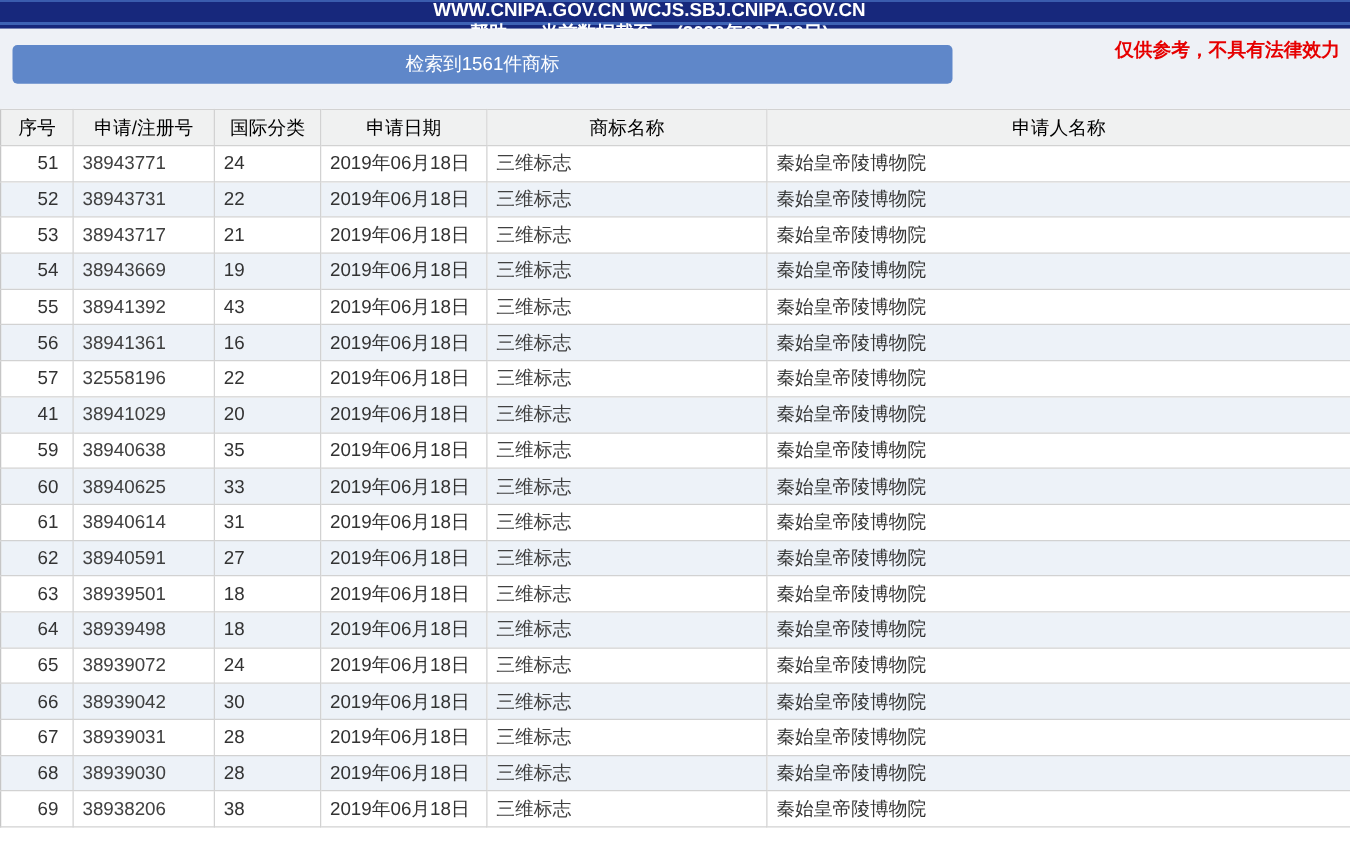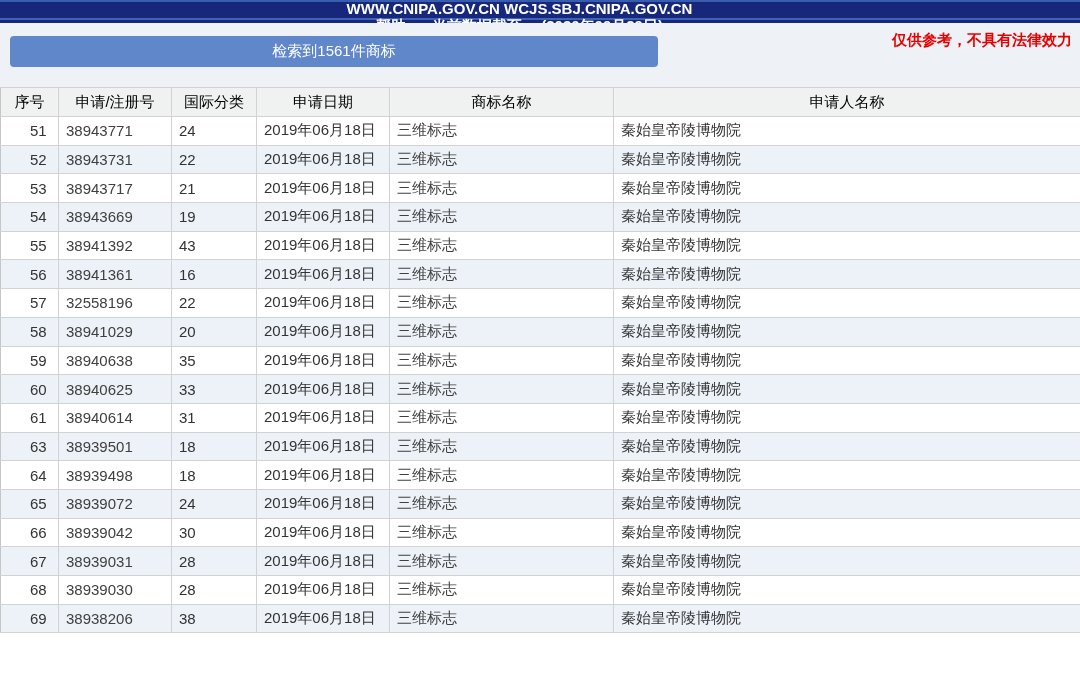--- a/index.html
+++ b/index.html
@@ -33,21 +33,21 @@
 
   
   .panel {
     position: relative;
     height: 64px;
     background: #eef1f6;
   }
   .result-btn {
     position: absolute;
     left: 10px; top: 13px;
-    width: 648px; height: 31px;
+    width: 752px; height: 31px;
     background: #5f87c9;
     border: none;
     border-radius: 4px;
     color: #ffffff;
     font-size: 15px;
     font-family: inherit;
     display: flex;
     align-items: center;
     justify-content: center;
     cursor: pointer;
@@ -181,21 +181,21 @@
   </tr>
       <tr>
     <td class="c-no">57</td>
     <td><a>32558196</a></td>
     <td>22</td>
     <td>2019年06月18日</td>
     <td><a>三维标志</a></td>
     <td>秦始皇帝陵博物院</td>
   </tr>
       <tr>
-    <td class="c-no">58</td>
+    <td class="c-no">41</td>
     <td><a>38941029</a></td>
     <td>20</td>
     <td>2019年06月18日</td>
     <td><a>三维标志</a></td>
     <td>秦始皇帝陵博物院</td>
   </tr>
       <tr>
     <td class="c-no">59</td>
     <td><a>38940638</a></td>
     <td>35</td>
@@ -213,20 +213,28 @@
   </tr>
       <tr>
     <td class="c-no">61</td>
     <td><a>38940614</a></td>
     <td>31</td>
     <td>2019年06月18日</td>
     <td><a>三维标志</a></td>
     <td>秦始皇帝陵博物院</td>
   </tr>
       <tr>
+    <td class="c-no">62</td>
+    <td><a>38940591</a></td>
+    <td>27</td>
+    <td>2019年06月18日</td>
+    <td><a>三维标志</a></td>
+    <td>秦始皇帝陵博物院</td>
+  </tr>
+      <tr>
     <td class="c-no">63</td>
     <td><a>38939501</a></td>
     <td>18</td>
     <td>2019年06月18日</td>
     <td><a>三维标志</a></td>
     <td>秦始皇帝陵博物院</td>
   </tr>
       <tr>
     <td class="c-no">64</td>
     <td><a>38939498</a></td>

